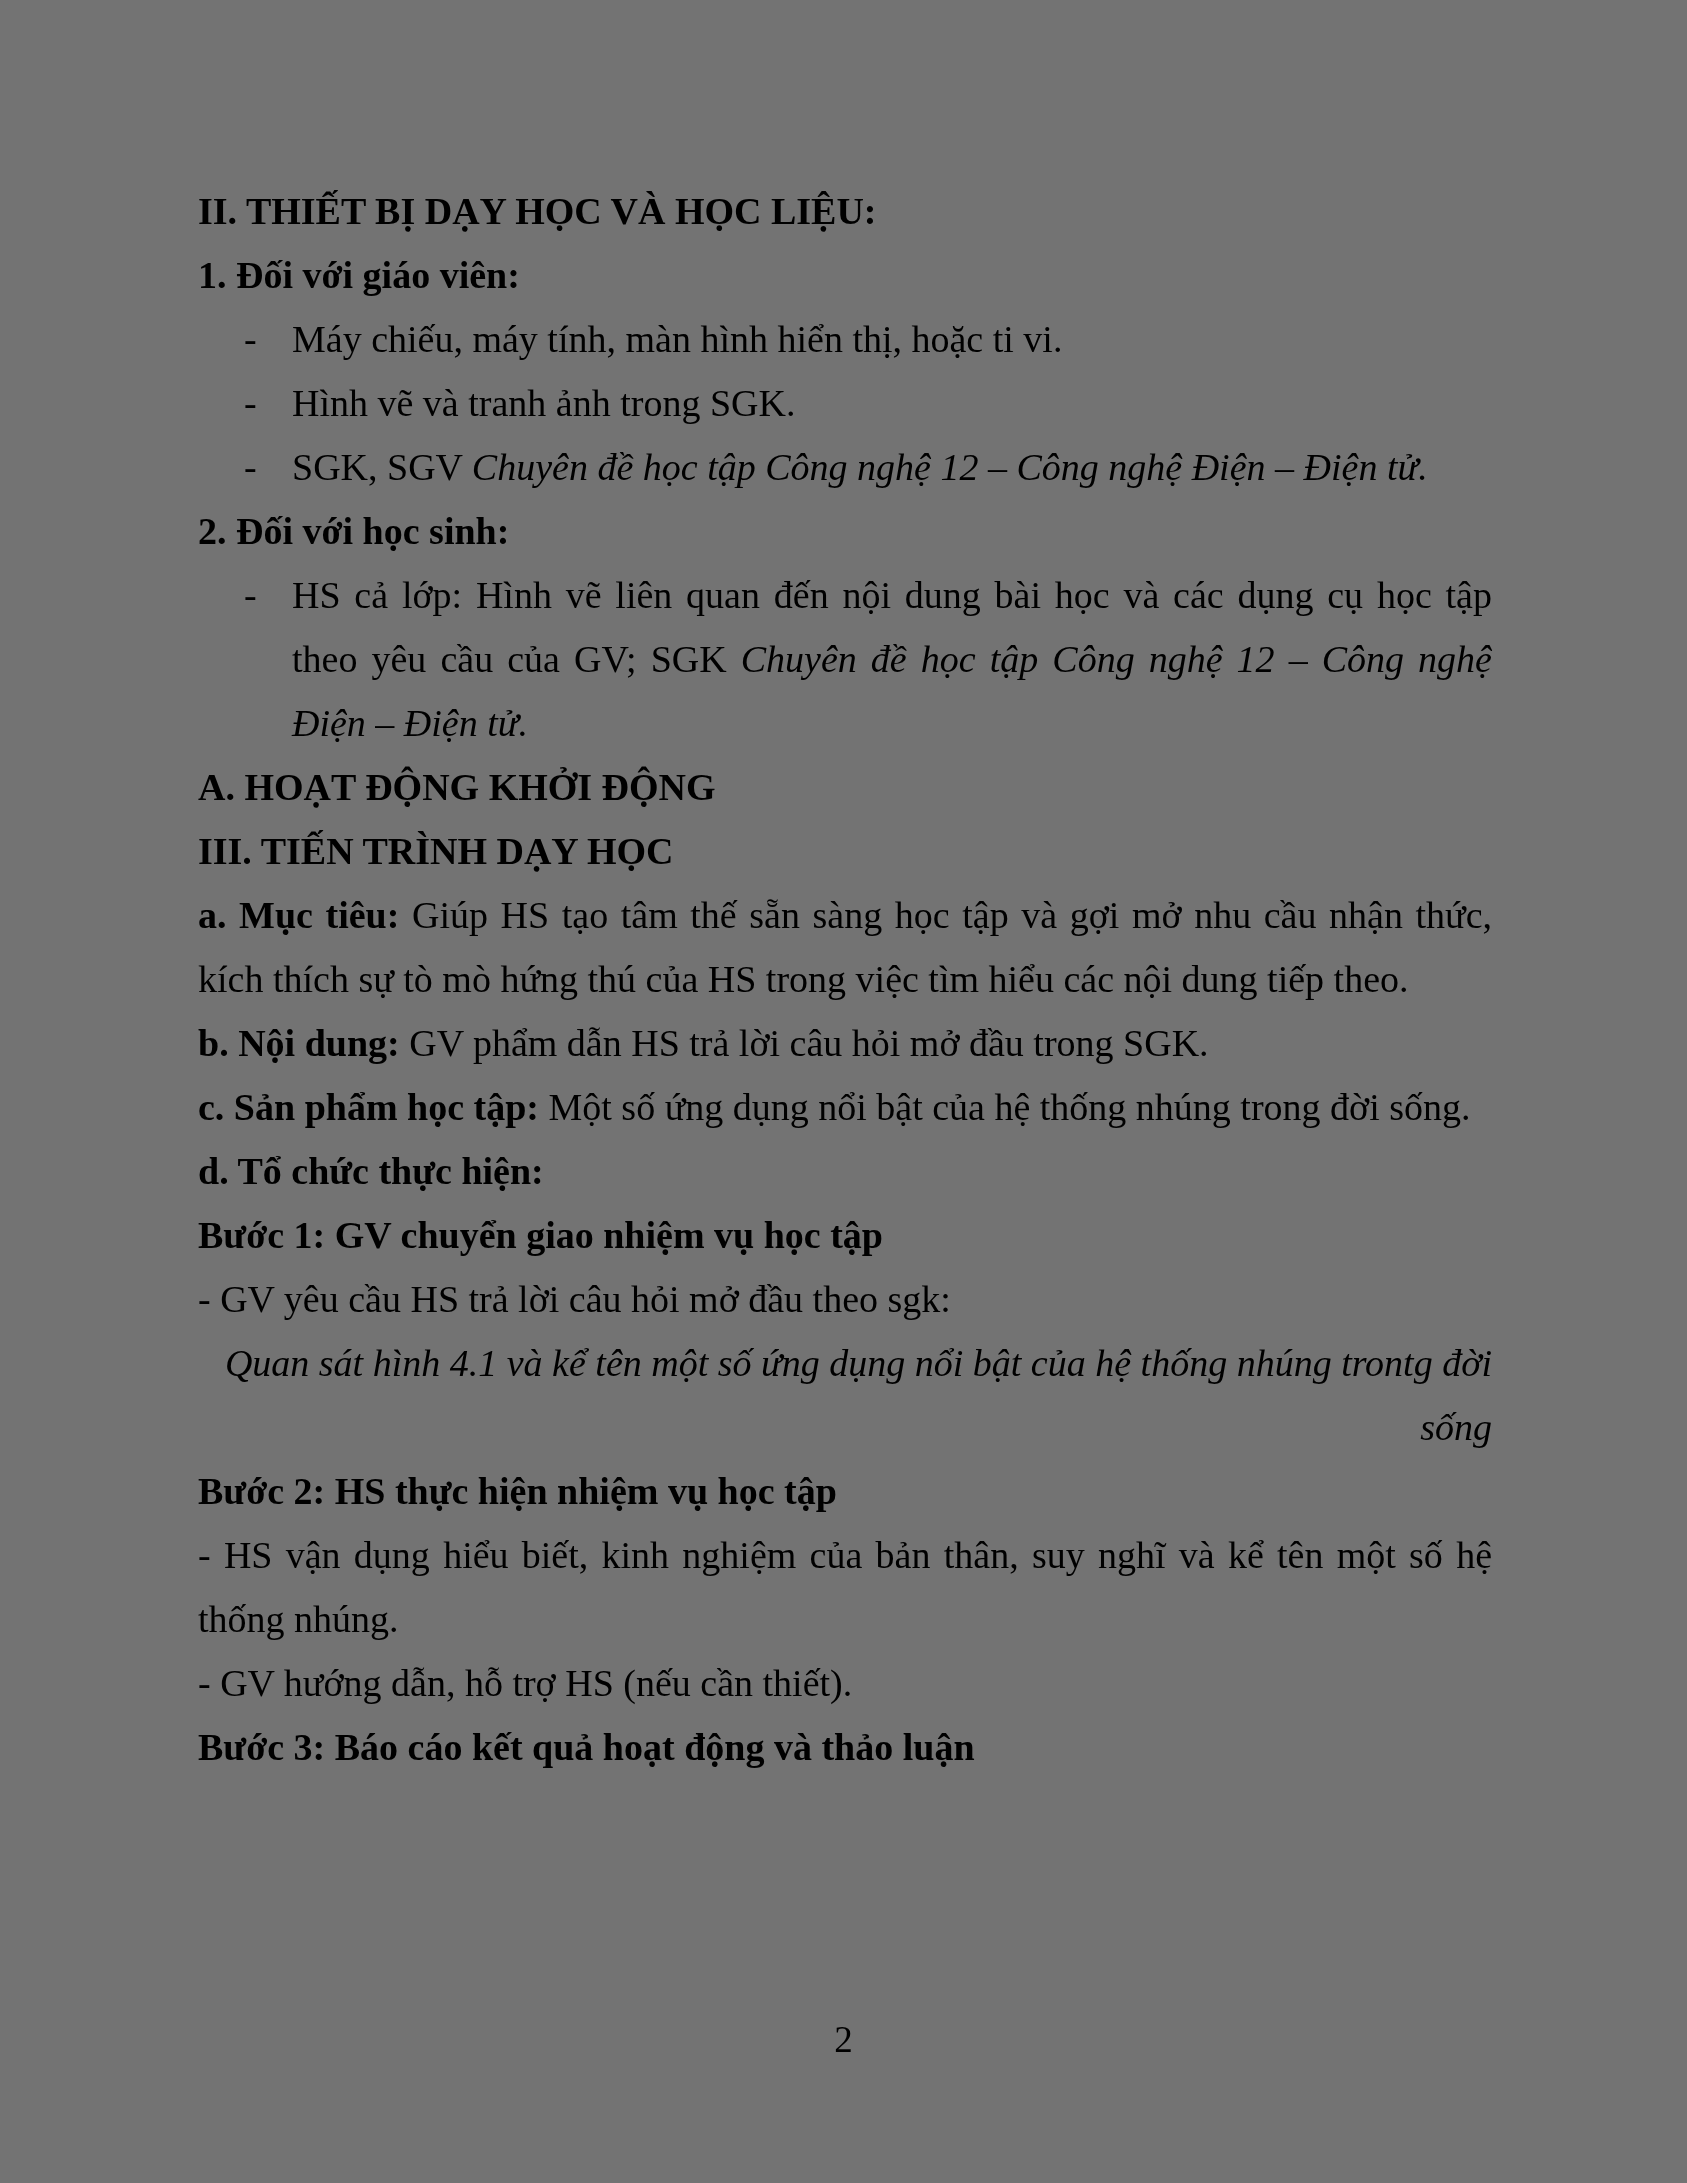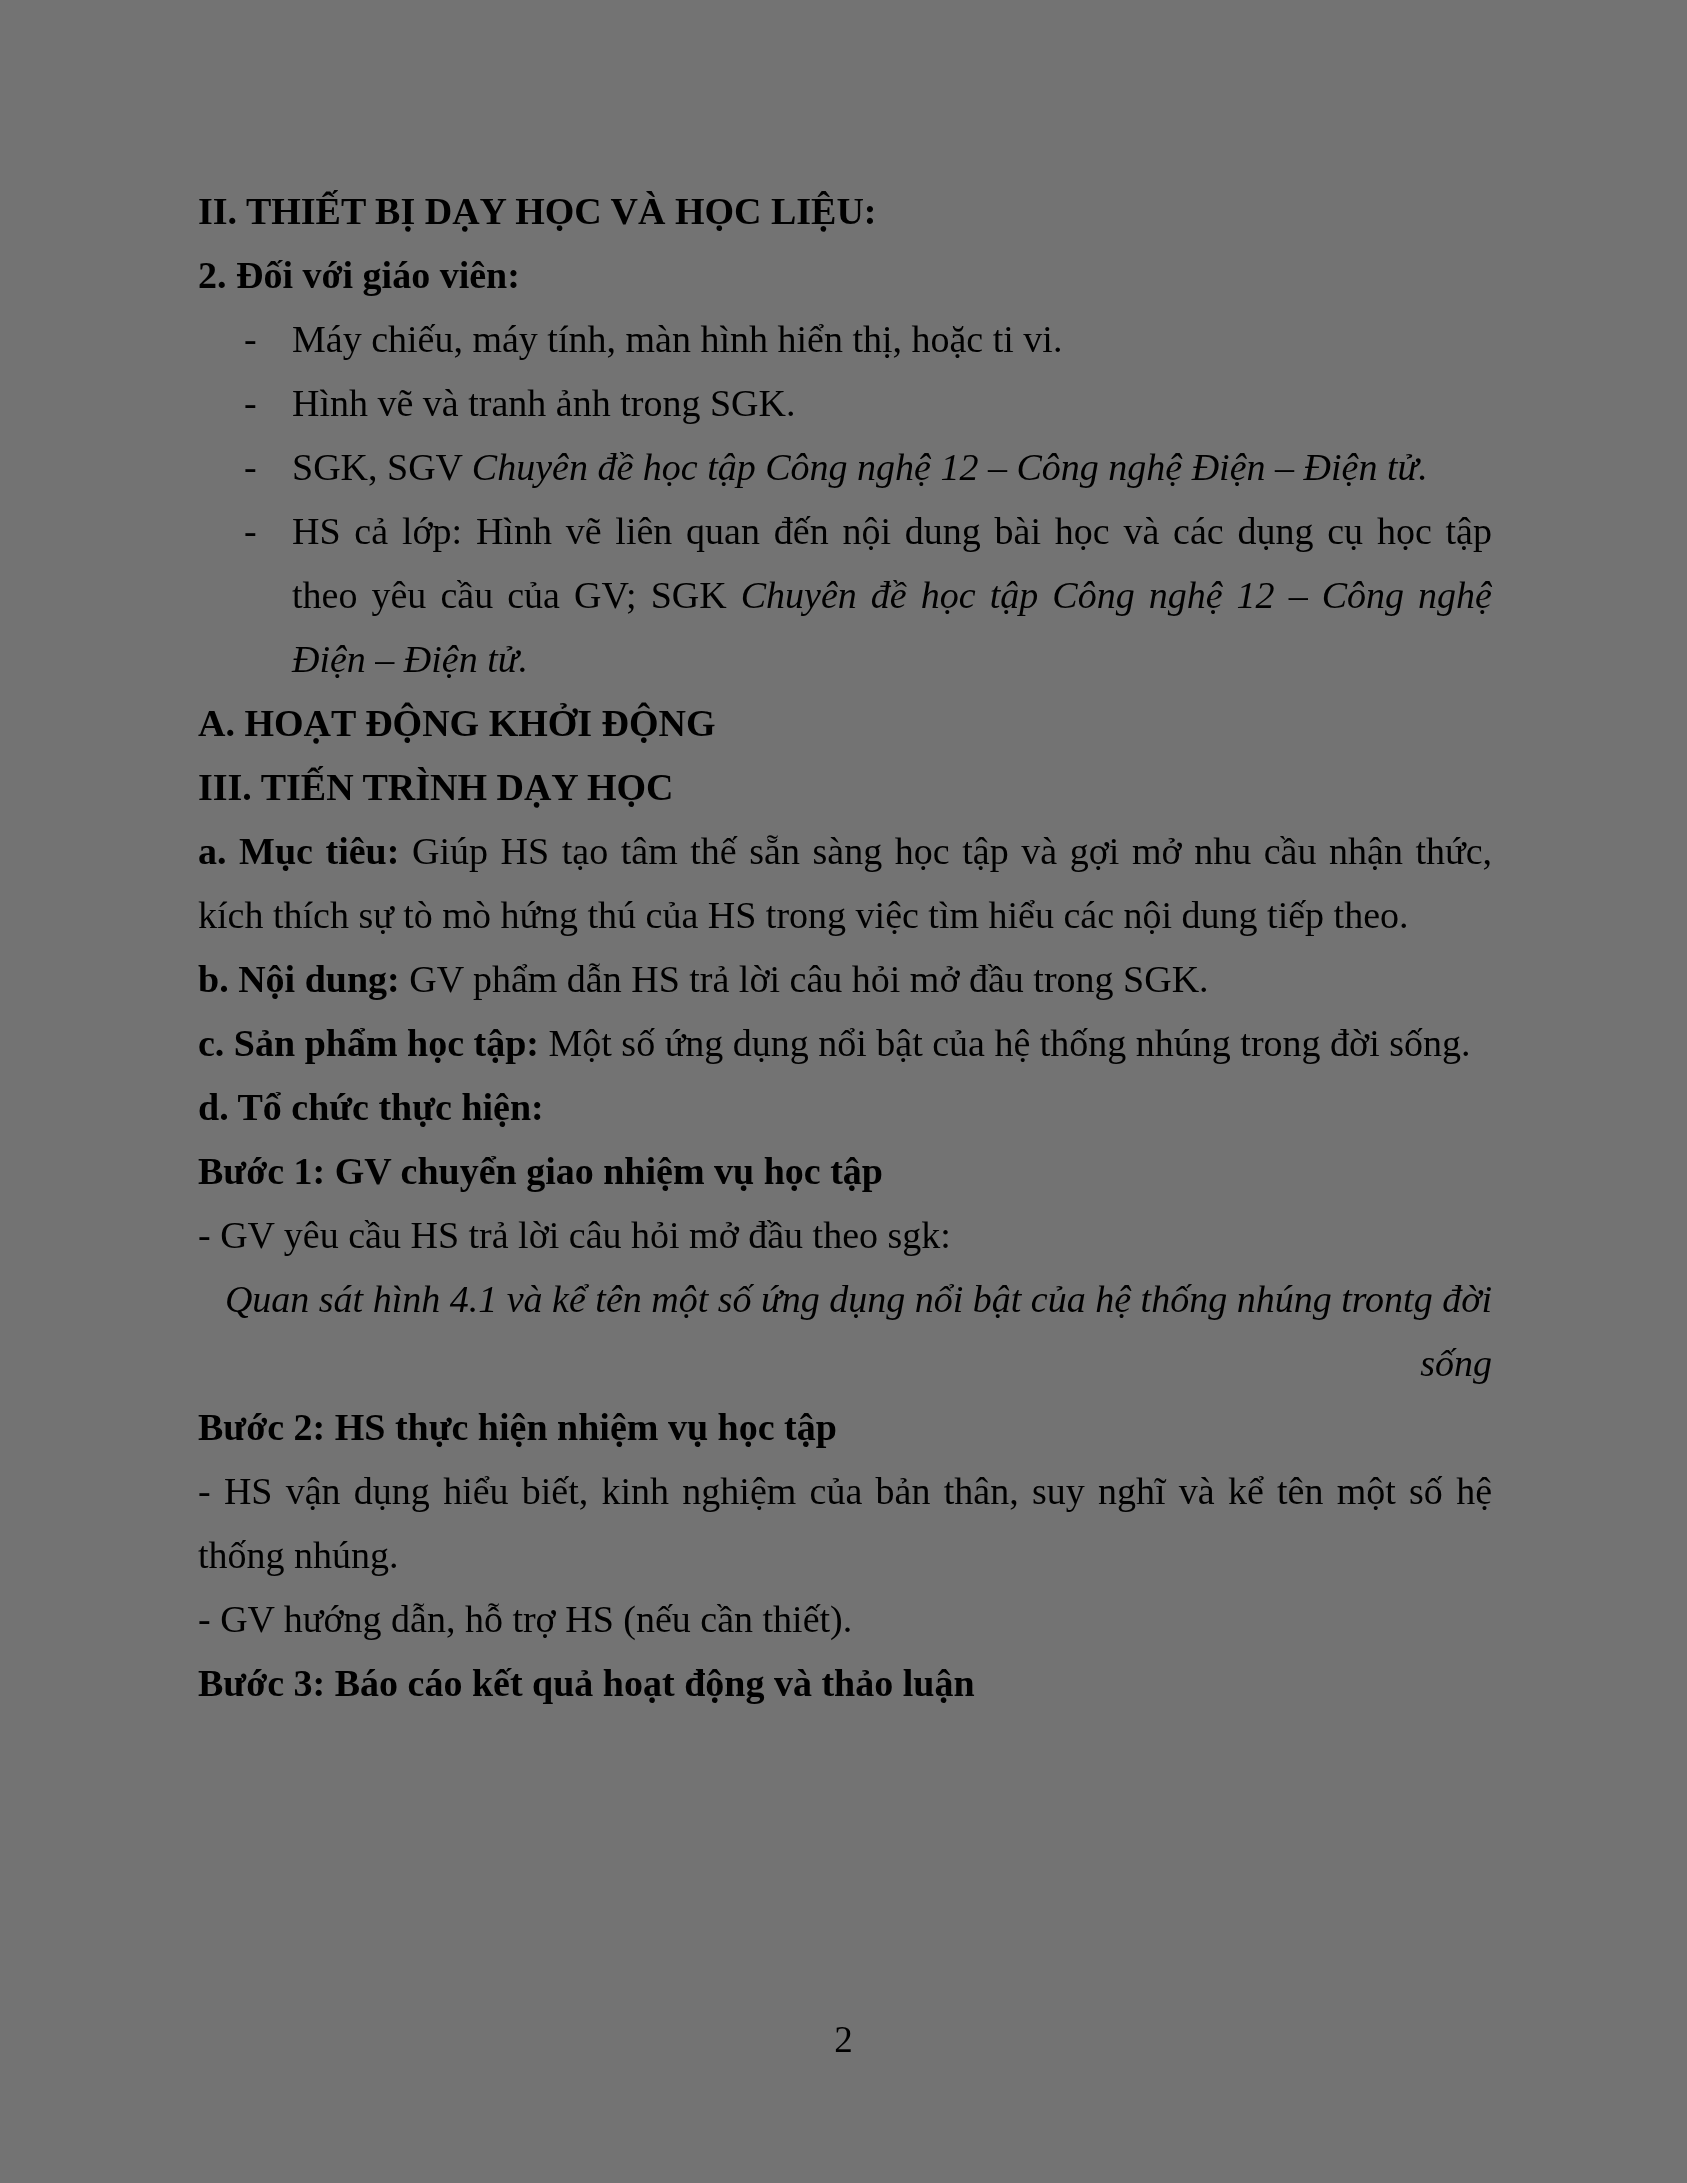--- a/index.html
+++ b/index.html
@@ -48,24 +48,25 @@
     font-size: 37px;
     line-height: 44px;
   }
 </style>
 </head>
 <body>
 
 <div class="page">
   <div class="content">
       <p class="para"><span class="b">II. THIẾT BỊ DẠY HỌC VÀ HỌC LIỆU:</span></p>
-      <p class="para"><span class="b">2. Đối với giáo viên:</span></p>
+      <p class="para"><span class="b">1. Đối với giáo viên:</span></p>
       <p class="para list"><span class="marker">-</span><span class="">Máy chiếu, máy tính, màn hình hiển thị, hoặc ti vi.</span></p>
       <p class="para list"><span class="marker">-</span><span class="">Hình vẽ và tranh ảnh trong SGK.</span></p>
       <p class="para list"><span class="marker">-</span><span class="">SGK, SGV </span><span class=" i">Chuyên đề học tập Công nghệ 12 – Công nghệ Điện – Điện tử.</span></p>
+      <p class="para"><span class="b">2. Đối với học sinh:</span></p>
       <p class="para list justify"><span class="marker">-</span><span class="">HS cả lớp: Hình vẽ liên quan đến nội dung bài học và các dụng cụ học tập theo yêu cầu của GV; SGK </span><span class=" i">Chuyên đề học tập Công nghệ 12 – Công nghệ Điện – Điện tử.</span></p>
       <p class="para"><span class="b">A. HOẠT ĐỘNG KHỞI ĐỘNG</span></p>
       <p class="para"><span class="b">III. TIẾN TRÌNH DẠY HỌC</span></p>
       <p class="para justify"><span class="b">a. Mục tiêu: </span><span class="">Giúp HS tạo tâm thế sẵn sàng học tập và gợi mở nhu cầu nhận thức, kích thích sự tò mò hứng thú của HS trong việc tìm hiểu các nội dung tiếp theo.</span></p>
       <p class="para"><span class="b">b. Nội dung: </span><span class="">GV phẩm dẫn HS trả lời câu hỏi mở đầu trong SGK.</span></p>
       <p class="para"><span class="b">c. Sản phẩm học tập: </span><span class="">Một số ứng dụng nổi bật của hệ thống nhúng trong đời sống.</span></p>
       <p class="para"><span class="b">d. Tổ chức thực hiện:</span></p>
       <p class="para"><span class="b">Bước 1: GV chuyển giao nhiệm vụ học tập</span></p>
       <p class="para"><span class="">- GV yêu cầu HS trả lời câu hỏi mở đầu theo sgk:</span></p>
       <p class="para center"><span class=" i">Quan sát hình 4.1 và kể tên một số ứng dụng nổi bật của hệ thống nhúng trontg đời sống</span></p>

